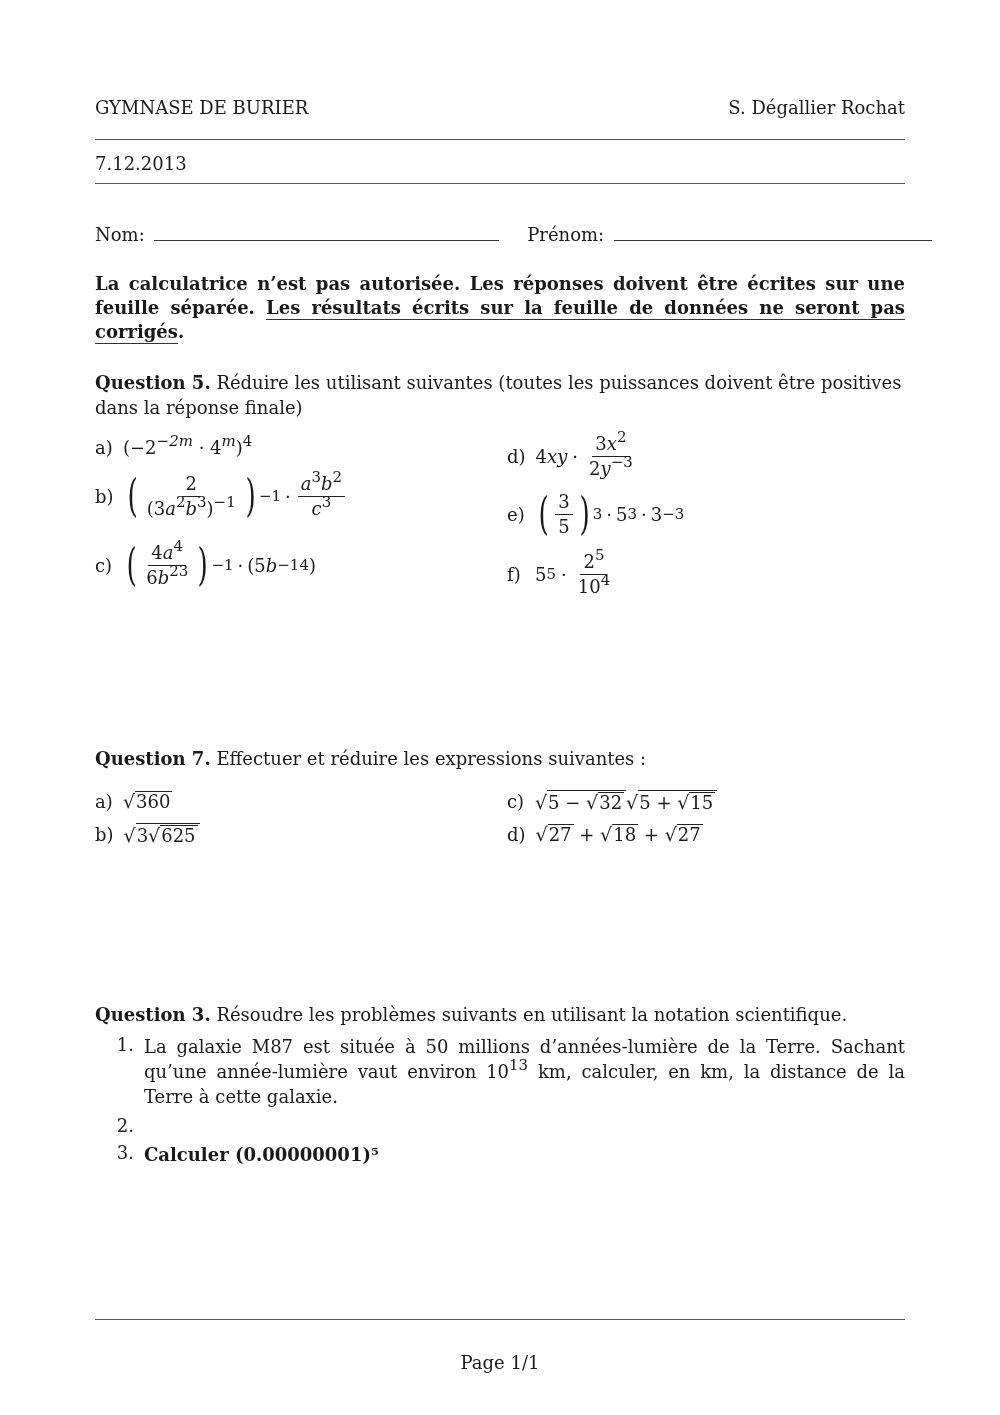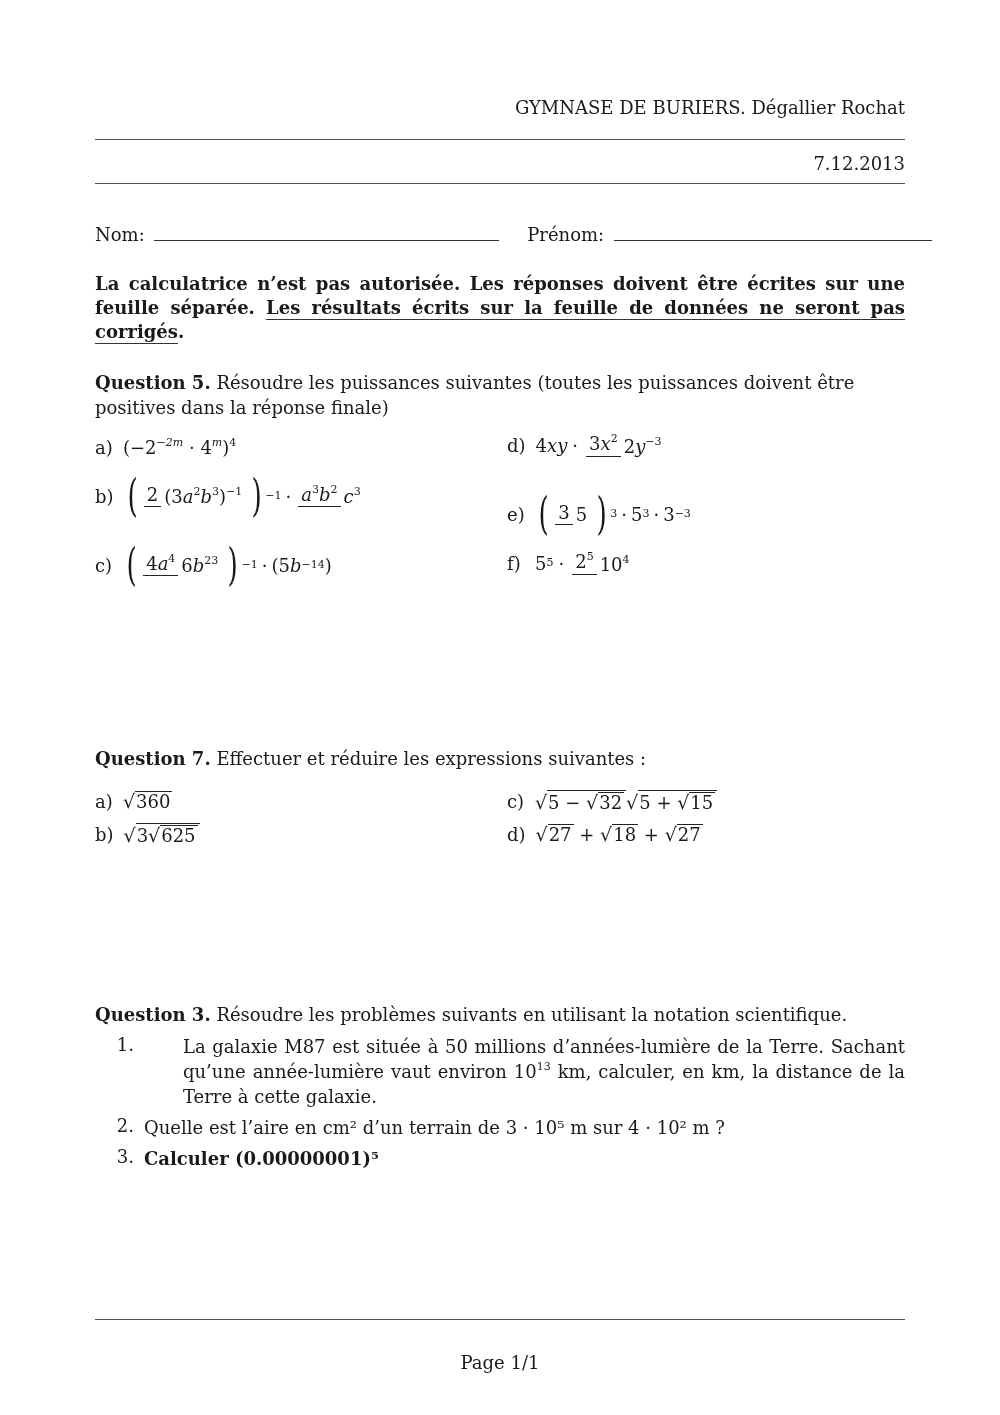--- a/index.html
+++ b/index.html
@@ -1,28 +1,28 @@
 <!DOCTYPE html>
 <html><head>
 <meta charset="utf-8">
 <style>
   html, body { margin: 0; padding: 0; background: #ffffff; }
   body { width: 1000px; height: 1415px; position: relative; overflow: hidden;
          font-family: "DejaVu Serif", "Liberation Serif", serif; color: #1a1a1a; }
   .page { position: absolute; left: 95px; top: 0; width: 810px; font-size: 18px; }
   .abs { position: absolute; }
-  .row { display: flex; justify-content: flex-end; width: 810px; }
+  .row { display: flex; justify-content: space-between; width: 810px; }
   .hr { position: absolute; left: 0; width: 810px; height: 0; border-top: 1.3px solid #555; }
   b, .bold { font-weight: bold; }
   .ul { border-bottom: 1.3px solid #333; padding-bottom: 1px; }
   .line { display: inline-block; border-bottom: 1px solid #333; height: 14px; vertical-align: baseline; }
   .item { position: absolute; display: flex; align-items: center; gap: 10px; white-space: nowrap; }
   .lbl { min-width: 18px; }
-  sup { font-size: 11px; vertical-align: 8px; line-height: 0; }
-  .frac { display: inline-flex; flex-direction: row; align-items: center; vertical-align: middle; margin: 0 3px; }
+  sup { font-size: 15px; vertical-align: 8px; line-height: 0; }
+  .frac { display: inline-flex; flex-direction: column; align-items: center; vertical-align: middle; margin: 0 3px; }
   .frac .num { border-bottom: 1.2px solid #222; padding: 0 3px 2px; line-height: 1.1; }
   .frac .den { padding: 2px 3px 0; line-height: 1.1; }
   .bigp { font-size: 44px; font-weight: 100; line-height: 1; vertical-align: middle; transform: scaleX(0.6); display: inline-block; }
   .sqrt { display: inline-flex; align-items: flex-end; }
   .sqrt .rad { font-size: 19px; }
   .sqrt .body { border-top: 1.2px solid #222; padding: 1px 2px 0 1px; line-height: 1.05; }
   i { font-style: italic; }
 </style>
 </head>
 <body>
@@ -46,21 +46,21 @@
     <span class="line" style="width:318px; margin-left:4px;"></span>
   </div>
 
   <div class="abs bold" style="top:272px; left:0; width:810px; line-height:24px; text-align:justify;">
     <span>La calculatrice n’est pas autorisée. Les réponses doivent être écrites sur une feuille séparée.</span>
     <span class="ul">Les résultats écrits sur la feuille de données ne seront pas corrigés</span><span>.</span>
   </div>
 
   <div class="abs" style="top:370px; left:0; width:810px; line-height:25px;">
     <b>Question 5.</b>
-    <span>Résoudre les puissances suivantes (toutes les puissances doivent être positives dans la réponse finale)</span>
+    <span>Réduire les utilisant suivantes (toutes les puissances doivent être positives dans la réponse finale)</span>
   </div>
 
   <div class="item" style="top:437px; left:0;">
     <span class="lbl">a)</span>
     <span>(−2<sup><i>−2m</i></sup> · 4<sup><i>m</i></sup>)<sup>4</sup></span>
   </div>
 
   <div class="item" style="top:474px; left:0;">
     <span class="lbl">b)</span>
     <span style="display:inline-flex;align-items:center;">
@@ -187,25 +187,24 @@
   </div>
 
   <div class="abs" style="top:1004px; left:0; width:810px;">
     <b>Question 3.</b>
     <span>Résoudre les problèmes suivants en utilisant la notation scientifique.</span>
   </div>
 
   <div class="abs" style="top:1034px; left:0; width:810px;">
     <div style="display:flex; margin-bottom:6px;">
       <span style="width:49px; text-align:right; padding-right:10px; box-sizing:border-box; flex:none;">1.</span>
-      <span style="line-height:25px; text-align:justify; width:761px;margin-left:39px;"><span>La galaxie M87 est située à 50 millions d’années-lumière de la Terre. Sachant qu’une année-lumière vaut environ 10</span><sup>13</sup><span> km, calculer, en km, la distance de la Terre à cette galaxie.</span></span>
+      <span style="line-height:25px; text-align:justify; width:761px;"><span>La galaxie M87 est située à 50 millions d’années-lumière de la Terre. Sachant qu’une année-lumière vaut environ 10</span><sup>13</sup><span> km, calculer, en km, la distance de la Terre à cette galaxie.</span></span>
     </div>
     <div style="display:flex; margin-bottom:6px;">
       <span style="width:49px; text-align:right; padding-right:10px; box-sizing:border-box; flex:none;">2.</span>
-      <span style="line-height:25px;">Quelle est l’aire en cm² d’un terrain de 3 · 10⁵ m sur 4 · 10² m ?</span>
     </div>
     <div style="display:flex;">
       <span style="width:49px; text-align:right; padding-right:10px; box-sizing:border-box; flex:none;">3.</span>
       <span style="line-height:25px;font-weight:bold;">Calculer (0.00000001)⁵</span>
     </div>
   </div>
 
   <div class="hr" style="top:1319px;"></div>
   <div class="abs" style="top:1352px; left:0; width:810px; text-align:center;">Page 1/1</div>
 

